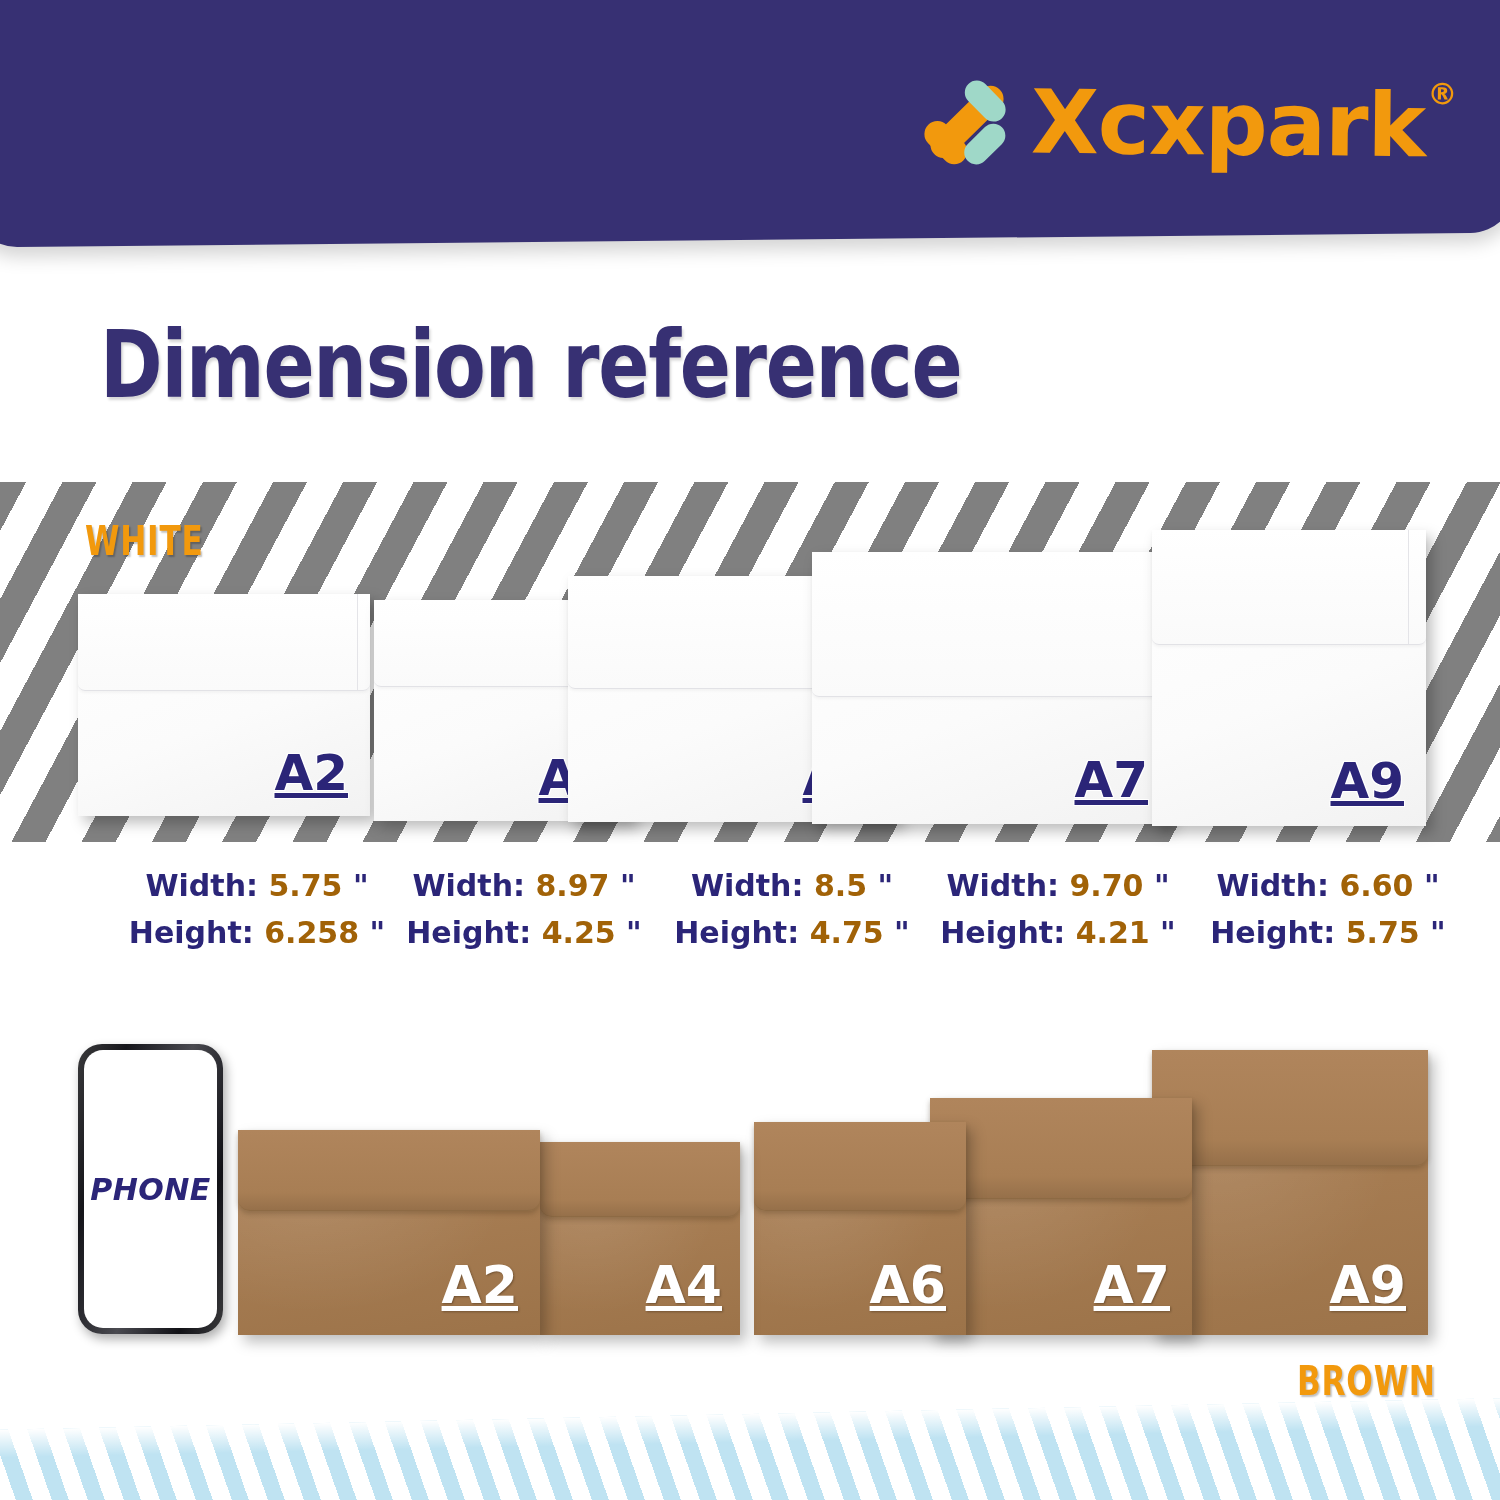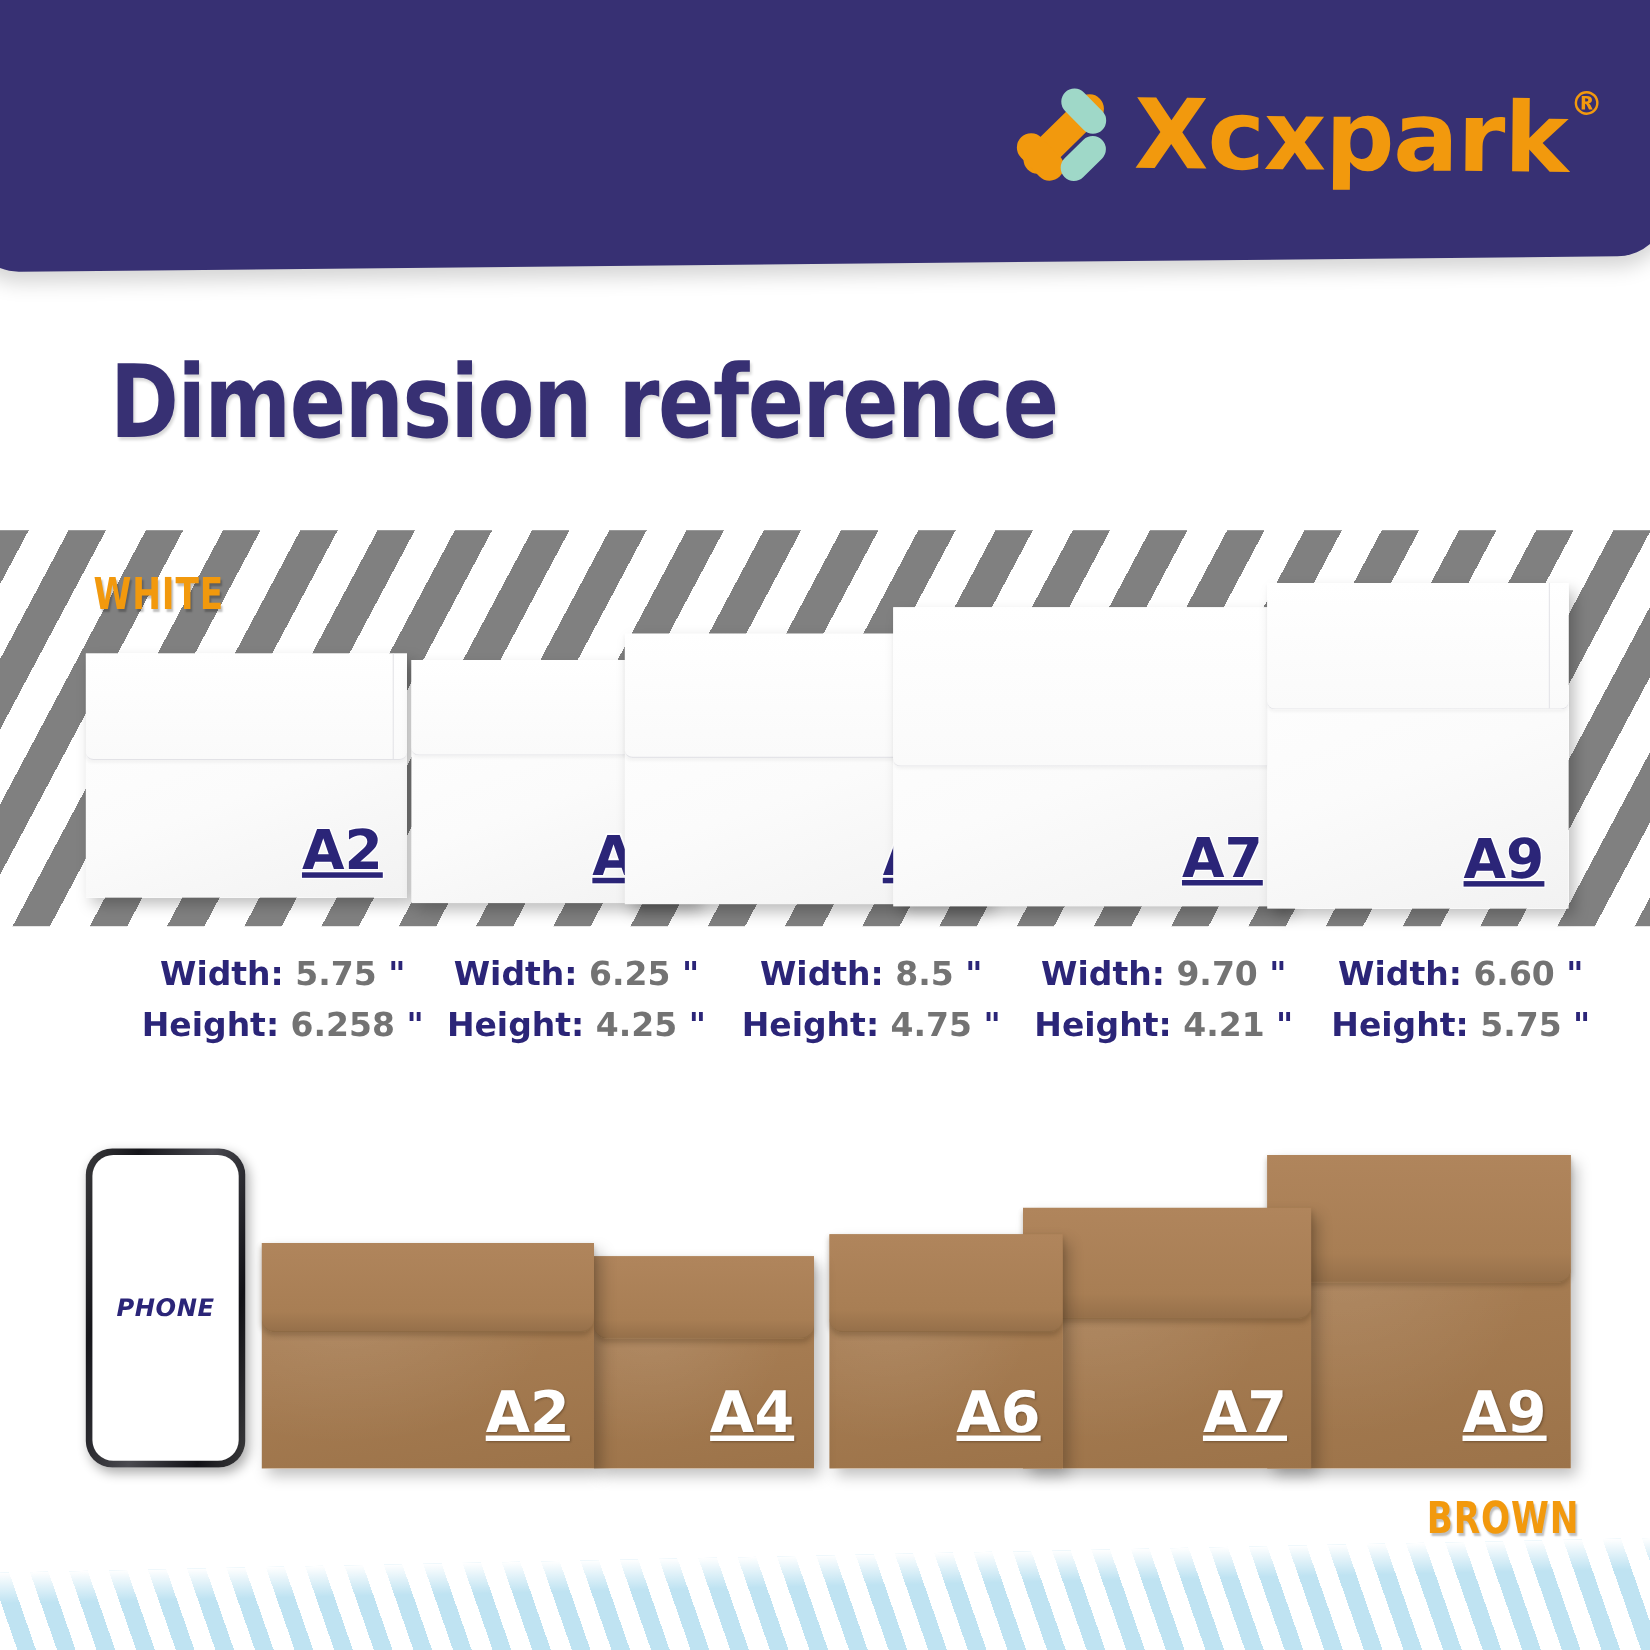--- a/index.html
+++ b/index.html
@@ -217,21 +217,21 @@
   .dim-col {
     position: absolute;
     text-align: center;
     font-family: "DejaVu Sans", sans-serif;
     font-weight: bold;
     font-size: 30px;
     line-height: 1.58;
     white-space: nowrap;
   }
   .dim-key { color: #2B2578; }
-  .dim-val { color: #737373; }
+  .dim-val { color: #a16207; }
   .dim-unit { color: #2B2578; }
 
   
   .phone {
     position: absolute;
     left: 78px;
     top: 1044px;
     width: 145px;
     height: 290px;
     border-radius: 24px;
@@ -246,21 +246,21 @@
     border-radius: 19px;
     background: #ffffff;
     display: flex;
     align-items: center;
     justify-content: center;
   }
   .phone-label {
     font-family: "DejaVu Sans", sans-serif;
     font-weight: bold;
     font-style: italic;
-    font-size: 22px;
+    font-size: 30px;
     color: #2B2578;
     letter-spacing: 0.5px;
   }
 
   
   .bottom-band {
     position: absolute;
     left: -40px;
     bottom: -34px;
     width: 1580px;
@@ -344,21 +344,21 @@
       <div>
         <span class="dim-key">Height:</span>
         <span class="dim-val">6.258</span>
         <span class="dim-unit">"</span>
       </div>
     </div>
 
     <div class="dim-col" style="left:400px; width:248px;">
       <div>
         <span class="dim-key">Width:</span>
-        <span class="dim-val">6.25</span>
+        <span class="dim-val">8.97</span>
         <span class="dim-unit">"</span>
       </div>
       <div>
         <span class="dim-key">Height:</span>
         <span class="dim-val">4.25</span>
         <span class="dim-unit">"</span>
       </div>
     </div>
 
     <div class="dim-col" style="left:668px; width:248px;">

